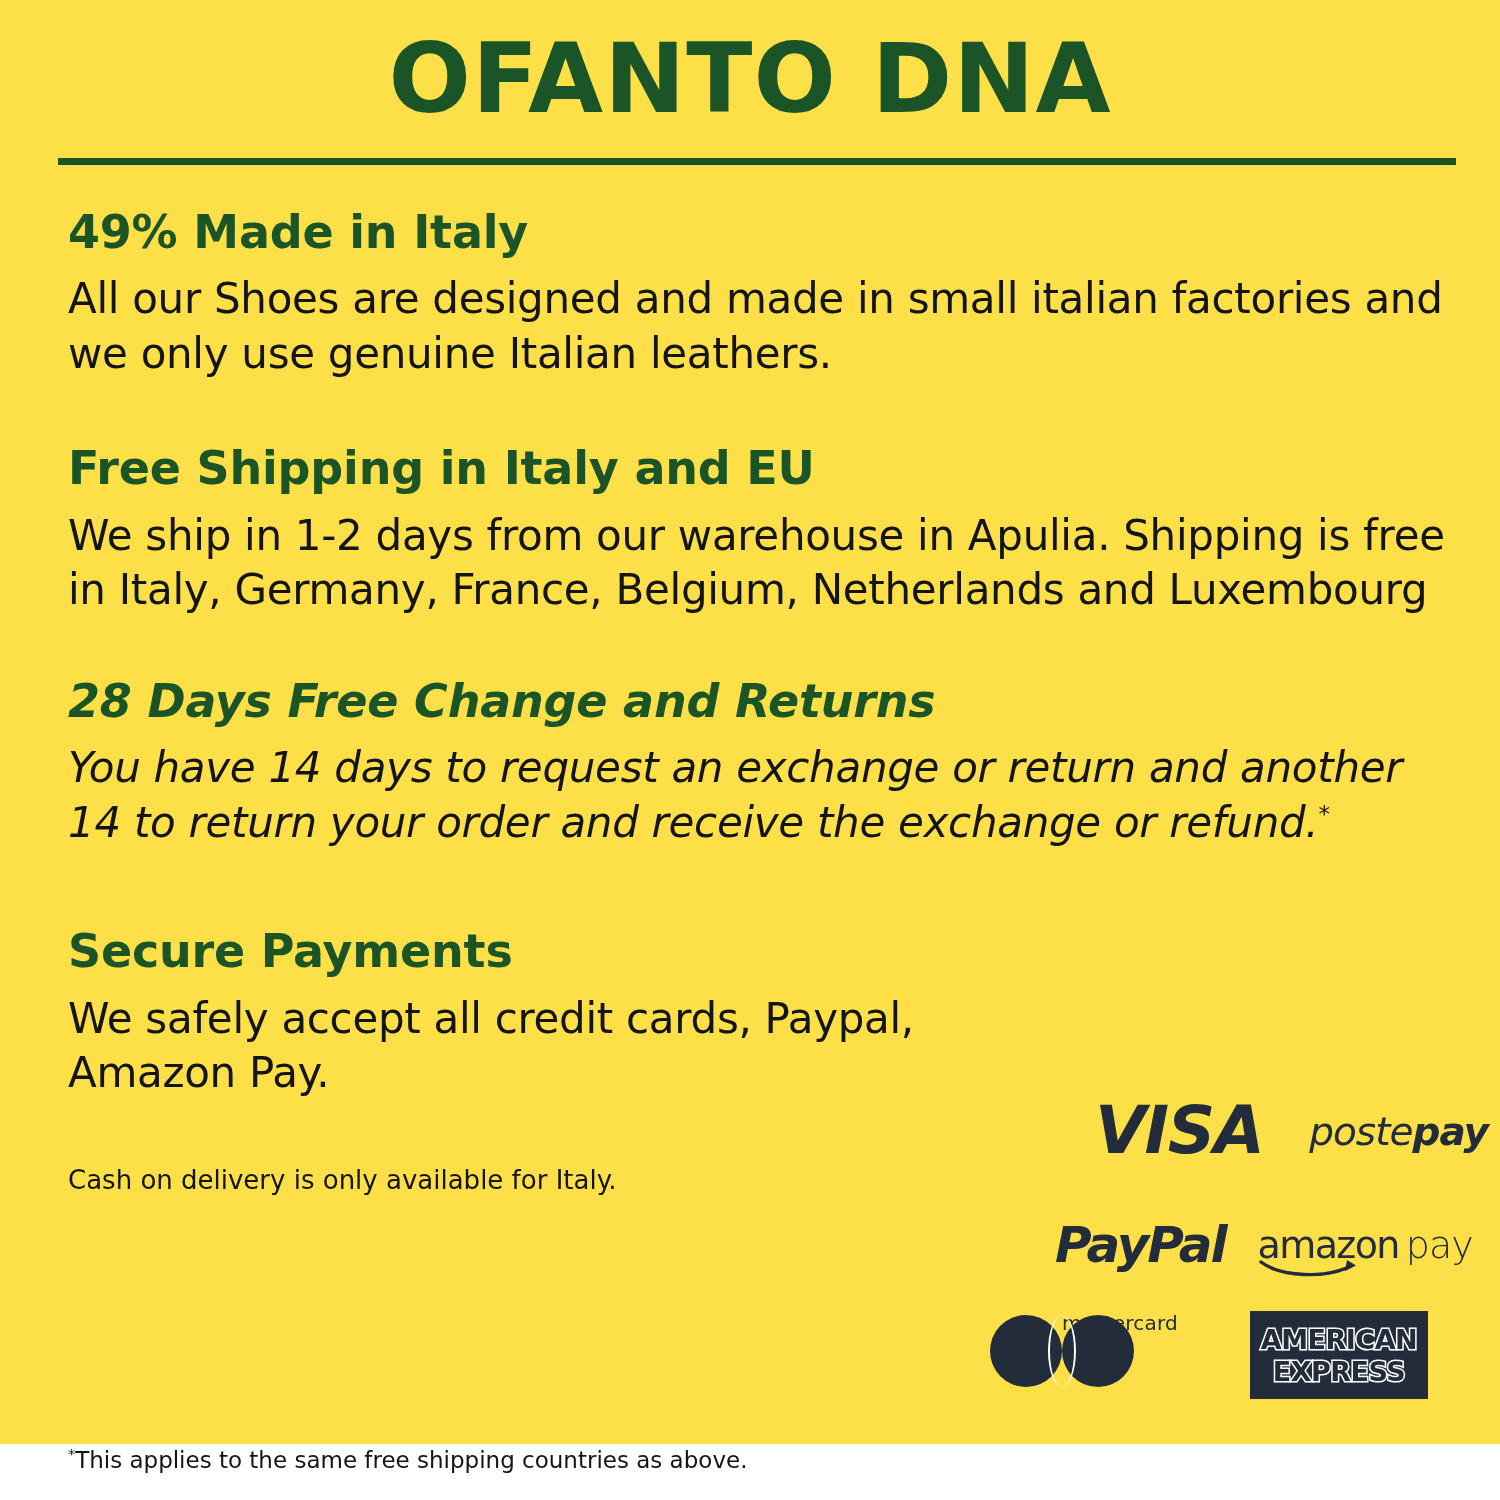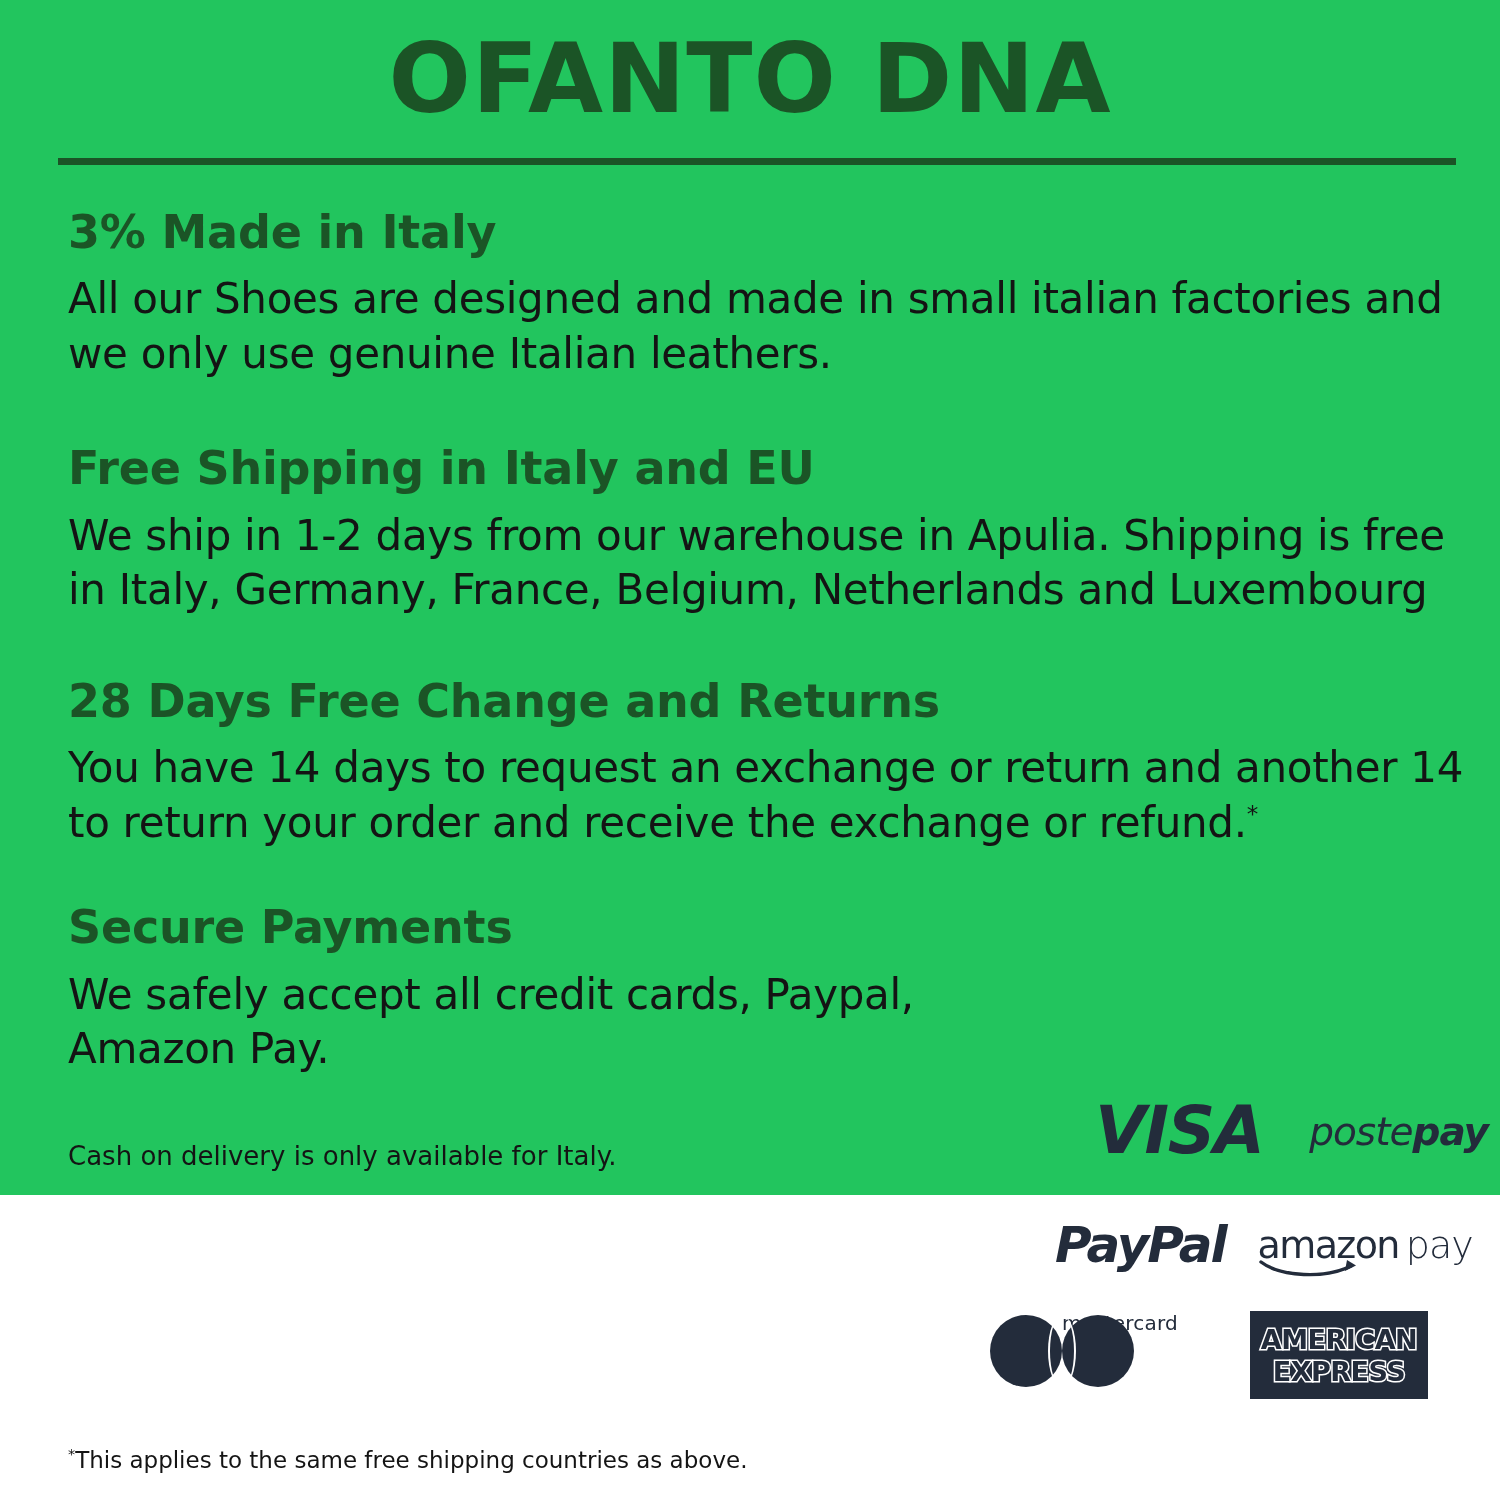--- a/index.html
+++ b/index.html
@@ -8,22 +8,22 @@
     width: 1500px;
     height: 1500px;
     background: #ffffff;
     font-family: "Liberation Sans", sans-serif;
     overflow: hidden;
   }
 
   .page {
     position: relative;
     width: 1500px;
-    height: 1195px;
-    background: #22c55e;
+    height: 1444px;
+    background: #fde047;
   }
 
   
   .brand-title {
     position: absolute;
     top: 26px;
     left: 0;
     width: 1500px;
     text-align: center;
     font-size: 97px;
@@ -74,21 +74,21 @@
 
   .section-body .sup {
     font-size: 0.55em;
     vertical-align: super;
     line-height: 0;
   }
 
   
   #sec-made       { margin-bottom: 60px; }
   #sec-shipping   { margin-bottom: 56px; margin-top: 25px; }
-  #sec-returns    { margin-bottom: 50px; }
+  #sec-returns    { margin-bottom: 74px; font-style: italic; }
   #sec-payments   { margin-bottom: 12px; }
 
   
   .payments-row {
     display: flex;
     align-items: flex-start;
     justify-content: space-between;
   }
   .payments-text { width: 900px; }
 
@@ -267,21 +267,21 @@
 
 <div class="page">
 
   <div class="brand-title">OFANTO DNA</div>
 
   <div class="divider"></div>
 
   <div class="content">
 
     <div class="section" id="sec-made">
-      <div class="section-heading">3% Made in Italy</div>
+      <div class="section-heading">49% Made in Italy</div>
       <div class="section-body">All our Shoes are designed and made in small italian factories and we only use genuine Italian leathers.</div>
     </div>
 
     <div class="section" id="sec-shipping">
       <div class="section-heading">Free Shipping in Italy and EU</div>
       <div class="section-body">We ship in 1-2 days from our warehouse in Apulia. Shipping is free in Italy, Germany, France, Belgium, Netherlands and Luxembourg</div>
     </div>
 
     <div class="section" id="sec-returns">
       <div class="section-heading">28 Days Free Change and Returns</div>

